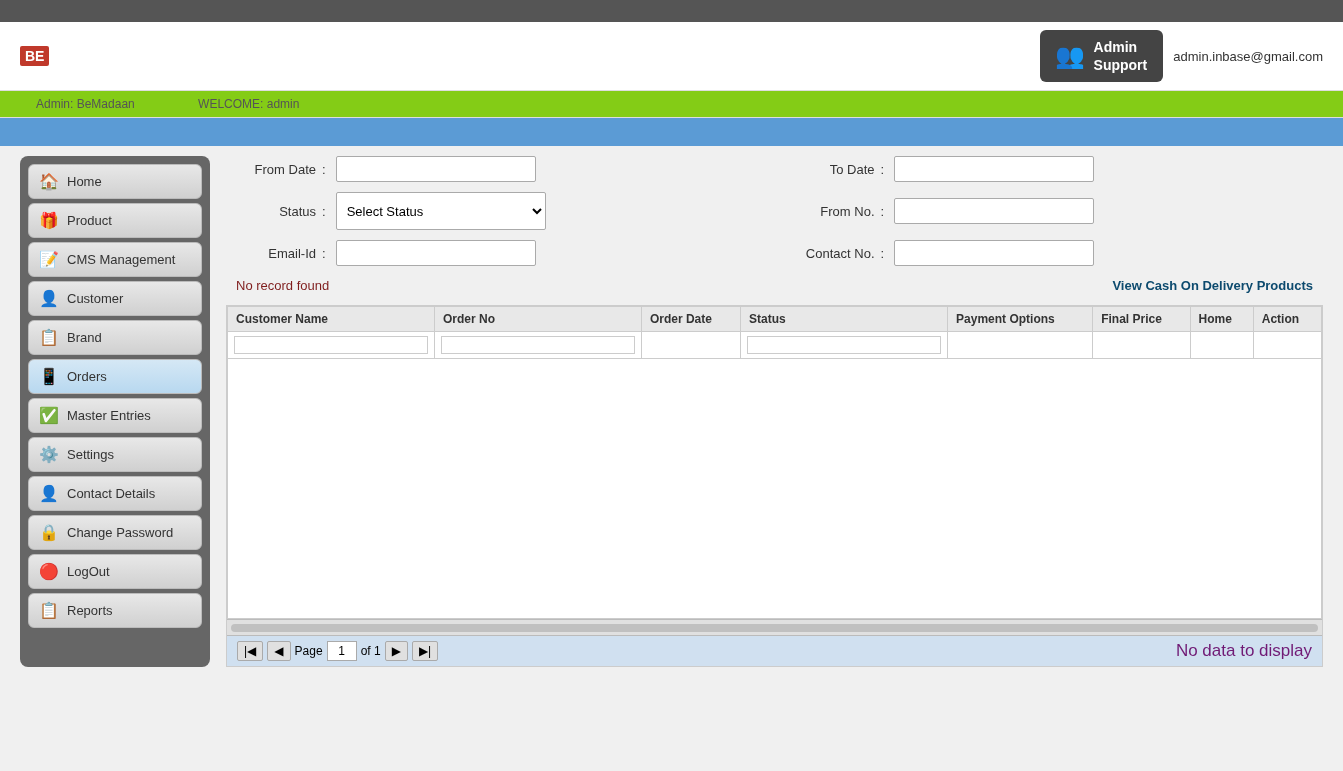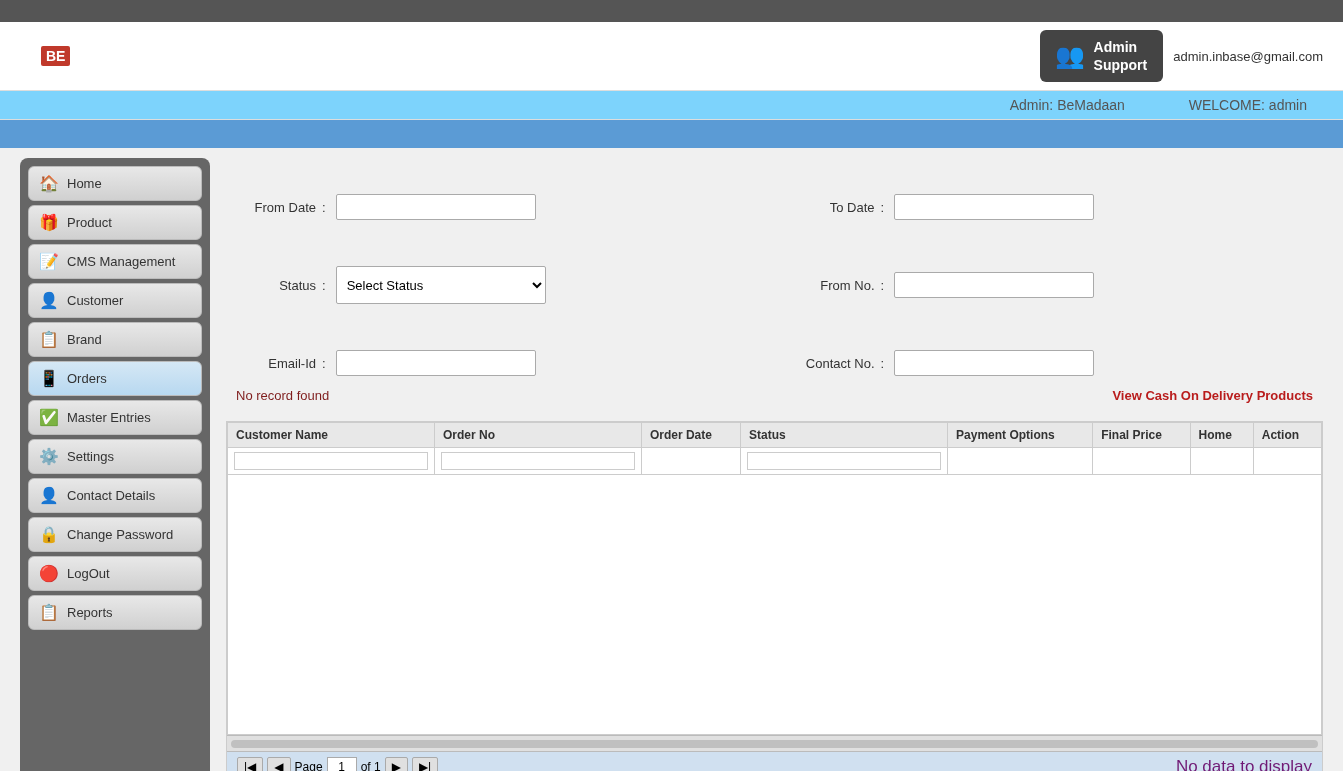--- a/index.html
+++ b/index.html
@@ -3,34 +3,34 @@
   <meta charset="utf-8">
   <style>
     * { box-sizing: border-box; margin: 0; padding: 0; }
     body { font-family: Arial, sans-serif; font-size: 13px; background: #f0f0f0; }
 
     
     .top-bar { background: #555; height: 22px; width: 100%; }
 
     
     .header { background: #fff; padding: 8px 20px; display: flex; align-items: center; justify-content: space-between; border-bottom: 1px solid #ddd; }
-    .logo-area { display: flex; align-items: center; gap: 6px; margin-left: 21px; }
+    .logo-area { display: flex; align-items: center; gap: 6px; }
     .logo-be { background: #c0392b; color: white; font-weight: bold; font-size: 14px; padding: 2px 5px; border-radius: 2px; }
     .logo-madaan { font-size: 22px; font-weight: bold; color: #333; letter-spacing: 1px; }
     .logo-com { font-size: 12px; color: #c0392b; vertical-align: super; }
     .logo-sub { font-size: 10px; color: #666; display: block; margin-top: -4px; }
     .logo-icon { font-size: 24px; }
     .admin-support-btn { background: #444; color: white; border-radius: 6px; padding: 8px 16px; display: flex; align-items: center; gap: 8px; cursor: pointer; }
     .admin-support-btn .icon { font-size: 24px; }
     .admin-support-btn .text { font-size: 14px; font-weight: bold; line-height: 1.3; }
     .admin-email { font-size: 13px; color: #333; margin-left: 10px; }
     .header-right { display: flex; align-items: center; }
 
     
-    .sub-header { background: #7dd3fc; text-align: right; padding: 6px; font-size: 14px; color: #555; border-bottom: 1px solid #ddd; }
+    .sub-header { background: #84cc16; text-align: left; padding: 6px; font-size: 12px; color: #555; border-bottom: 1px solid #ddd; }
     .sub-header span { margin: 0 30px; }
 
     
     .blue-bar { background: #5b9bd5; height: 28px; width: 100%; }
 
     
     .main-layout { display: flex; padding: 10px 20px; gap: 16px; }
 
     
     .sidebar { width: 190px; background: #666; border-radius: 8px; padding: 8px; flex-shrink: 0; }
@@ -38,31 +38,31 @@
     .sidebar-item.active { background: linear-gradient(to bottom, #d5e8f5, #b8d8f0); }
     .sidebar-item .s-icon { font-size: 16px; width: 20px; text-align: center; }
     .sidebar-item .s-label { font-size: 13px; color: #333; font-weight: 500; }
 
     
     .content { flex: 1; }
     .page-title { text-align: center; font-size: 20px; color: #2255aa; font-weight: bold; margin-bottom: 16px; }
 
     
     .form-grid { display: grid; grid-template-columns: 1fr 1fr; gap: 10px 20px; margin-bottom: 12px; }
-    .form-row { display: flex; align-items: center; gap: 6px; margin-top: 36px; }
+    .form-row { display: flex; align-items: center; gap: 6px; }
     .form-label { width: 90px; font-size: 13px; color: #333; text-align: right; flex-shrink: 0; }
     .form-colon { color: #333; margin-right: 4px; }
     .form-input { border: 1px solid #aaa; border-radius: 2px; padding: 4px 6px; font-size: 13px; width: 200px; height: 26px; }
     .form-select { border: 1px solid #aaa; border-radius: 2px; padding: 3px 6px; font-size: 13px; width: 210px; height: 38px; background: white; }
     .search-btn { background: #222; color: white; border: none; padding: 7px 28px; font-size: 14px; border-radius: 3px; cursor: pointer; font-weight: bold; }
     .no-record { color: #7f1d1d; font-size: 13px; }
-    .view-cod { color: #b91c1c; font-size: 13px; font-weight: bold; cursor: pointer; margin-left: 60px; }
-
-    
-    .table-container { border: 1px solid #ccc; background: white; margin-top: 18px; }
+    .view-cod { color: #0c4a6e; font-size: 13px; font-weight: bold; cursor: pointer; margin-left: 60px; }
+
+    
+    .table-container { border: 1px solid #ccc; background: white; margin-top: 12px; }
     .data-table { width: 100%; border-collapse: collapse; }
     .data-table th { background: #e8e8e8; border: 1px solid #ccc; padding: 5px 8px; font-size: 12px; font-weight: bold; text-align: left; color: #333; }
     .data-table td { border: 1px solid #ccc; padding: 4px 6px; font-size: 12px; }
     .filter-input { width: 100%; border: 1px solid #ccc; padding: 2px 4px; font-size: 11px; }
 
     
     .pagination-bar { background: #d0e0f0; border-top: 1px solid #bbb; padding: 5px 10px; display: flex; align-items: center; justify-content: space-between; font-size: 12px; }
     .pagination-left { display: flex; align-items: center; gap: 4px; }
     .pag-btn { background: #e0e0e0; border: 1px solid #aaa; padding: 2px 6px; cursor: pointer; font-size: 12px; border-radius: 2px; }
     .page-input { width: 30px; text-align: center; border: 1px solid #aaa; padding: 2px; font-size: 12px; }

